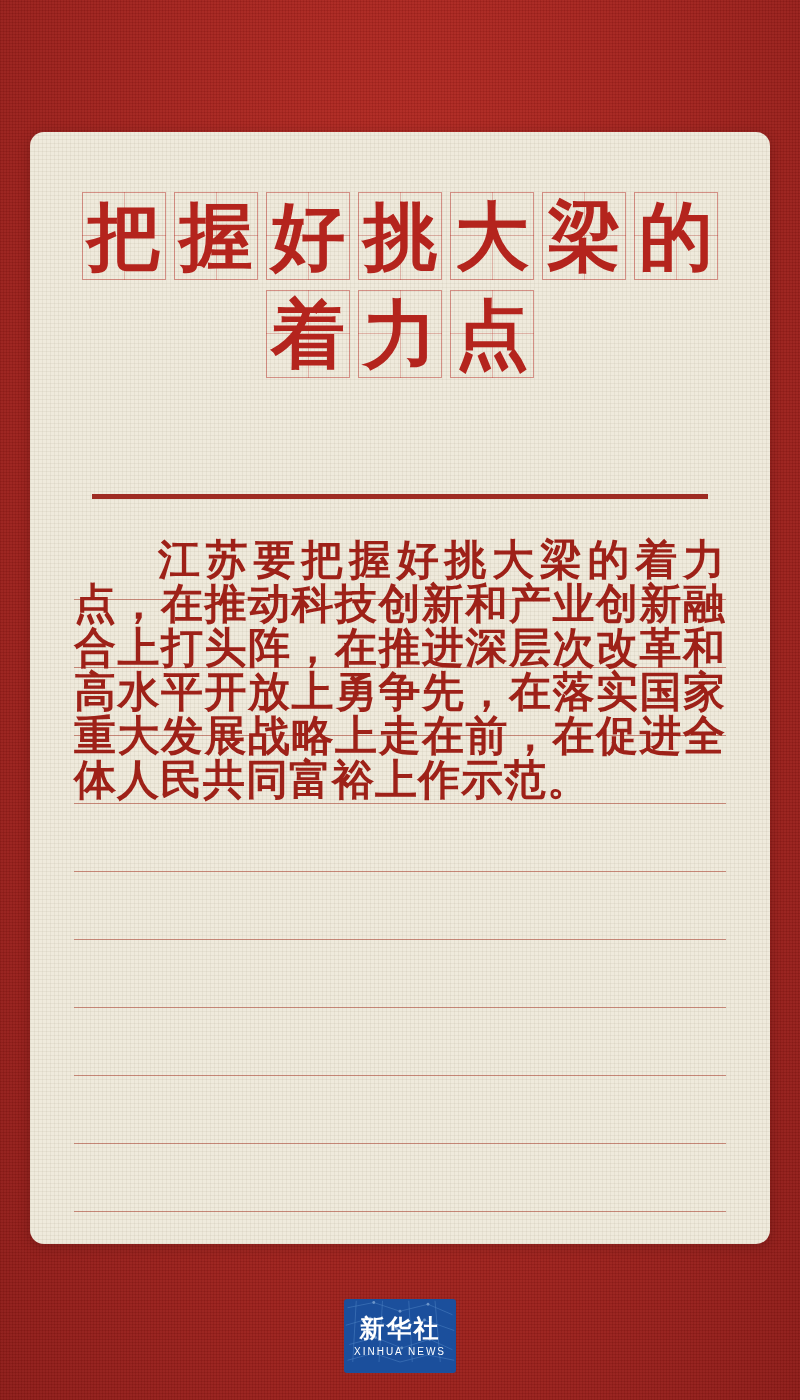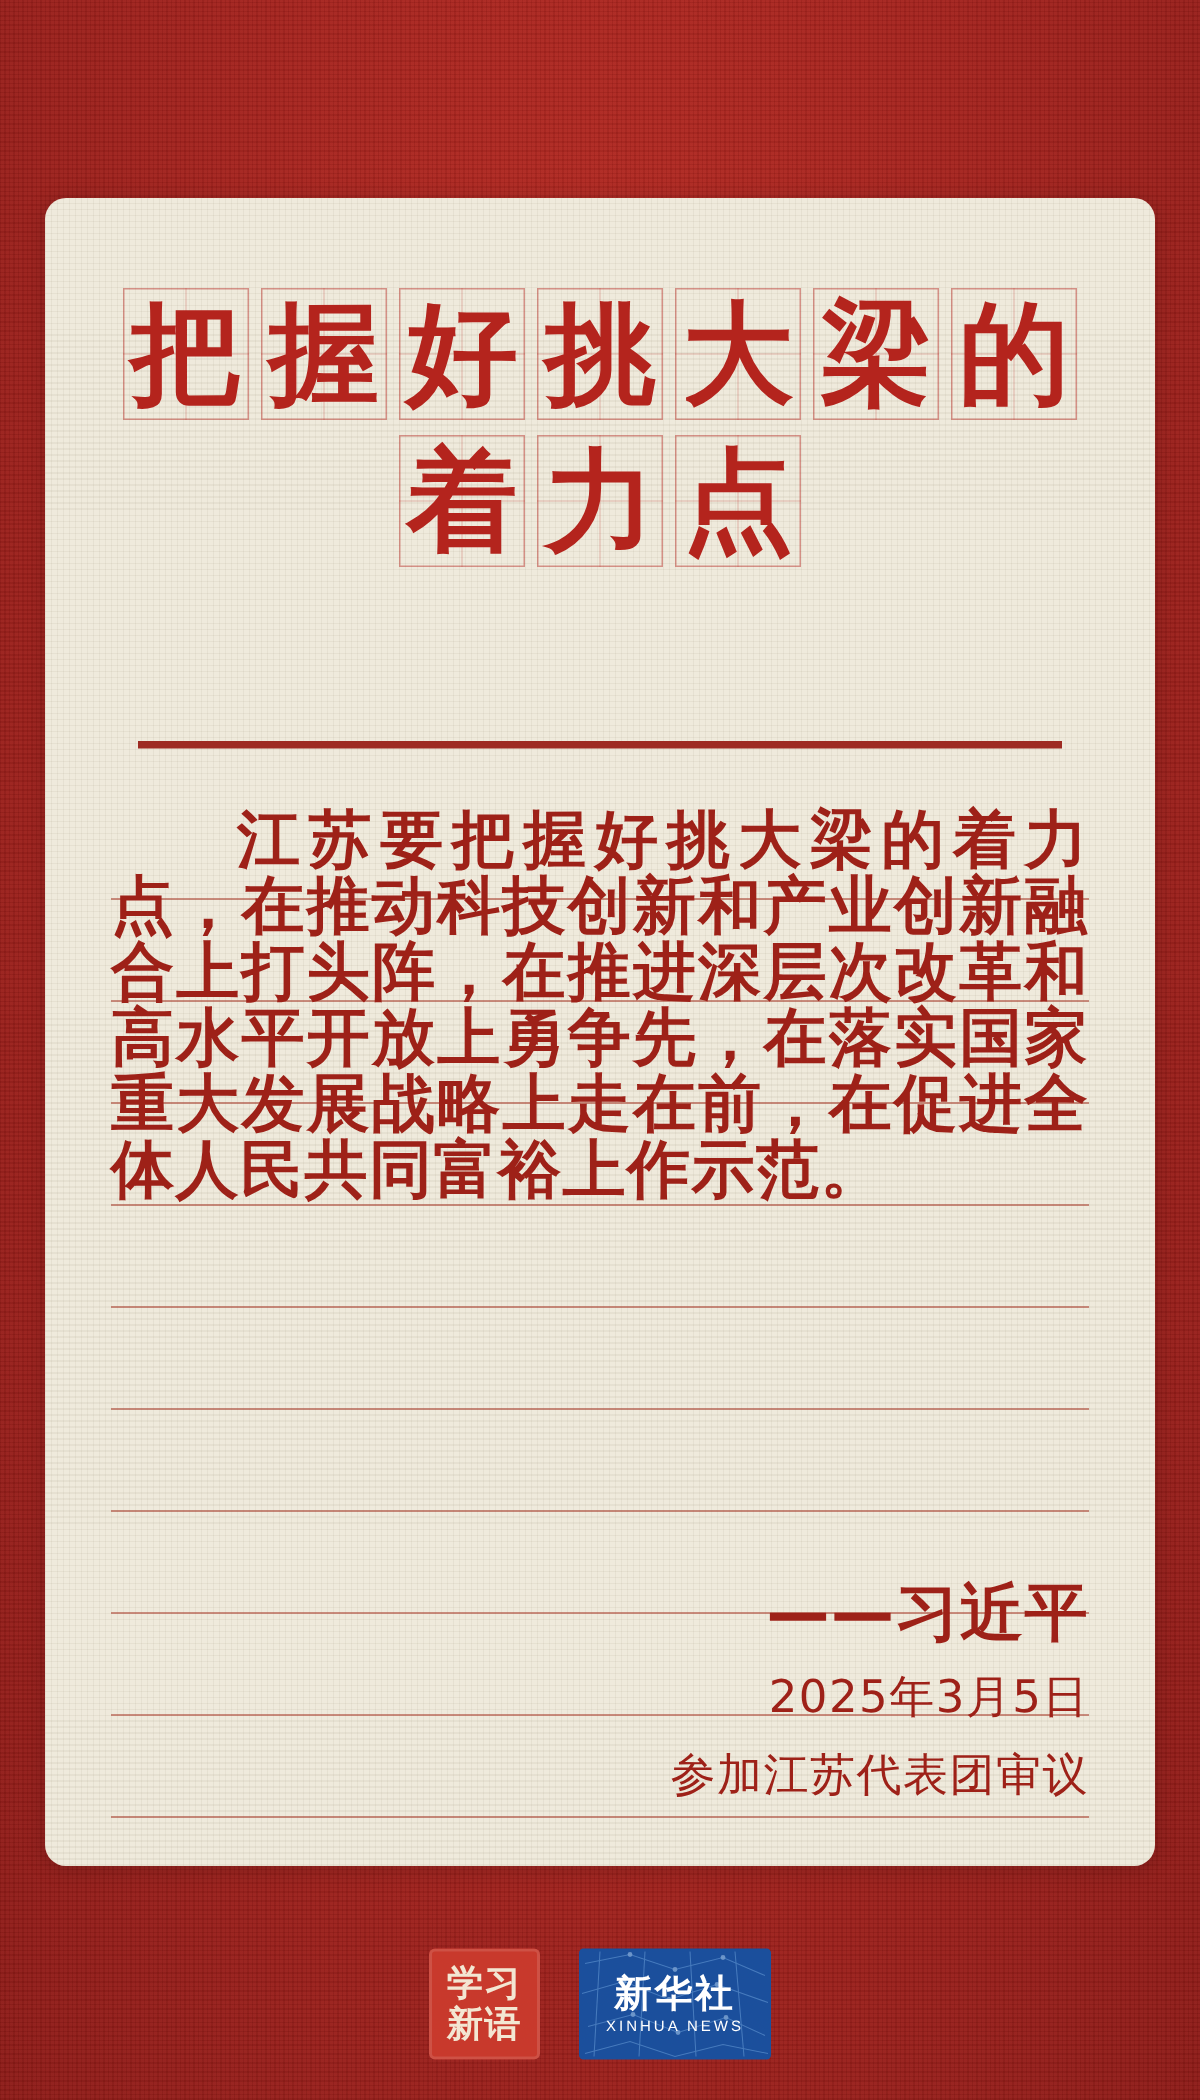--- a/index.html
+++ b/index.html
@@ -185,21 +185,21 @@
     justify-content: center;
     color: #f3e6d2;
     font-family: "DejaVu Sans", "Liberation Sans", sans-serif;
     font-weight: bold;
     font-size: 24px;
     line-height: 27px;
     letter-spacing: 1px;
     box-shadow: inset 0 0 0 2px rgba(255,255,255,0.12);
   }
   .xinhua {
-    width: 128px;
+    width: 112px;
     height: 74px;
     background: #1b4f9c;
     border-radius: 3px;
     position: relative;
     display: flex;
     flex-direction: column;
     align-items: center;
     justify-content: center;
     overflow: hidden;
   }
@@ -251,33 +251,24 @@
         <div class="glyph"><span>点</span></div>
       </div>
     </div>
 
     <div class="divider"></div>
 
     <div class="ruled"></div>
 
     <div class="quote">江苏要把握好挑大梁的着力点，在推动科技创新和产业创新融合上打头阵，在推进深层次改革和高水平开放上勇争先，在落实国家重大发展战略上走在前，在促进全体人民共同富裕上作示范。</div>
 
-    <div class="attrib">
-      <div class="author">——习近平</div>
-      <div class="date">2025年3月5日</div>
-      <div class="occasion">参加江苏代表团审议</div>
-    </div>
 
   </div>
 
   <div class="footer">
-    <div class="seal">
-      <span>学习</span>
-      <span>新语</span>
-    </div>
     <div class="xinhua">
       <svg class="netpattern" viewBox="0 0 128 74" preserveAspectRatio="none">
         <g stroke="#7fb3e8" stroke-width="0.7" fill="none" opacity="0.8">
           <path d="M4 10 L34 4 L64 14 L96 6 L124 18"></path>
           <path d="M2 30 L30 22 L60 34 L92 24 L126 36"></path>
           <path d="M6 52 L36 44 L66 56 L98 46 L124 58"></path>
           <path d="M4 70 L34 62 L64 72 L96 64 L126 70"></path>
           <path d="M14 2 L10 72"></path>
           <path d="M44 2 L40 72"></path>
           <path d="M74 2 L78 72"></path>

